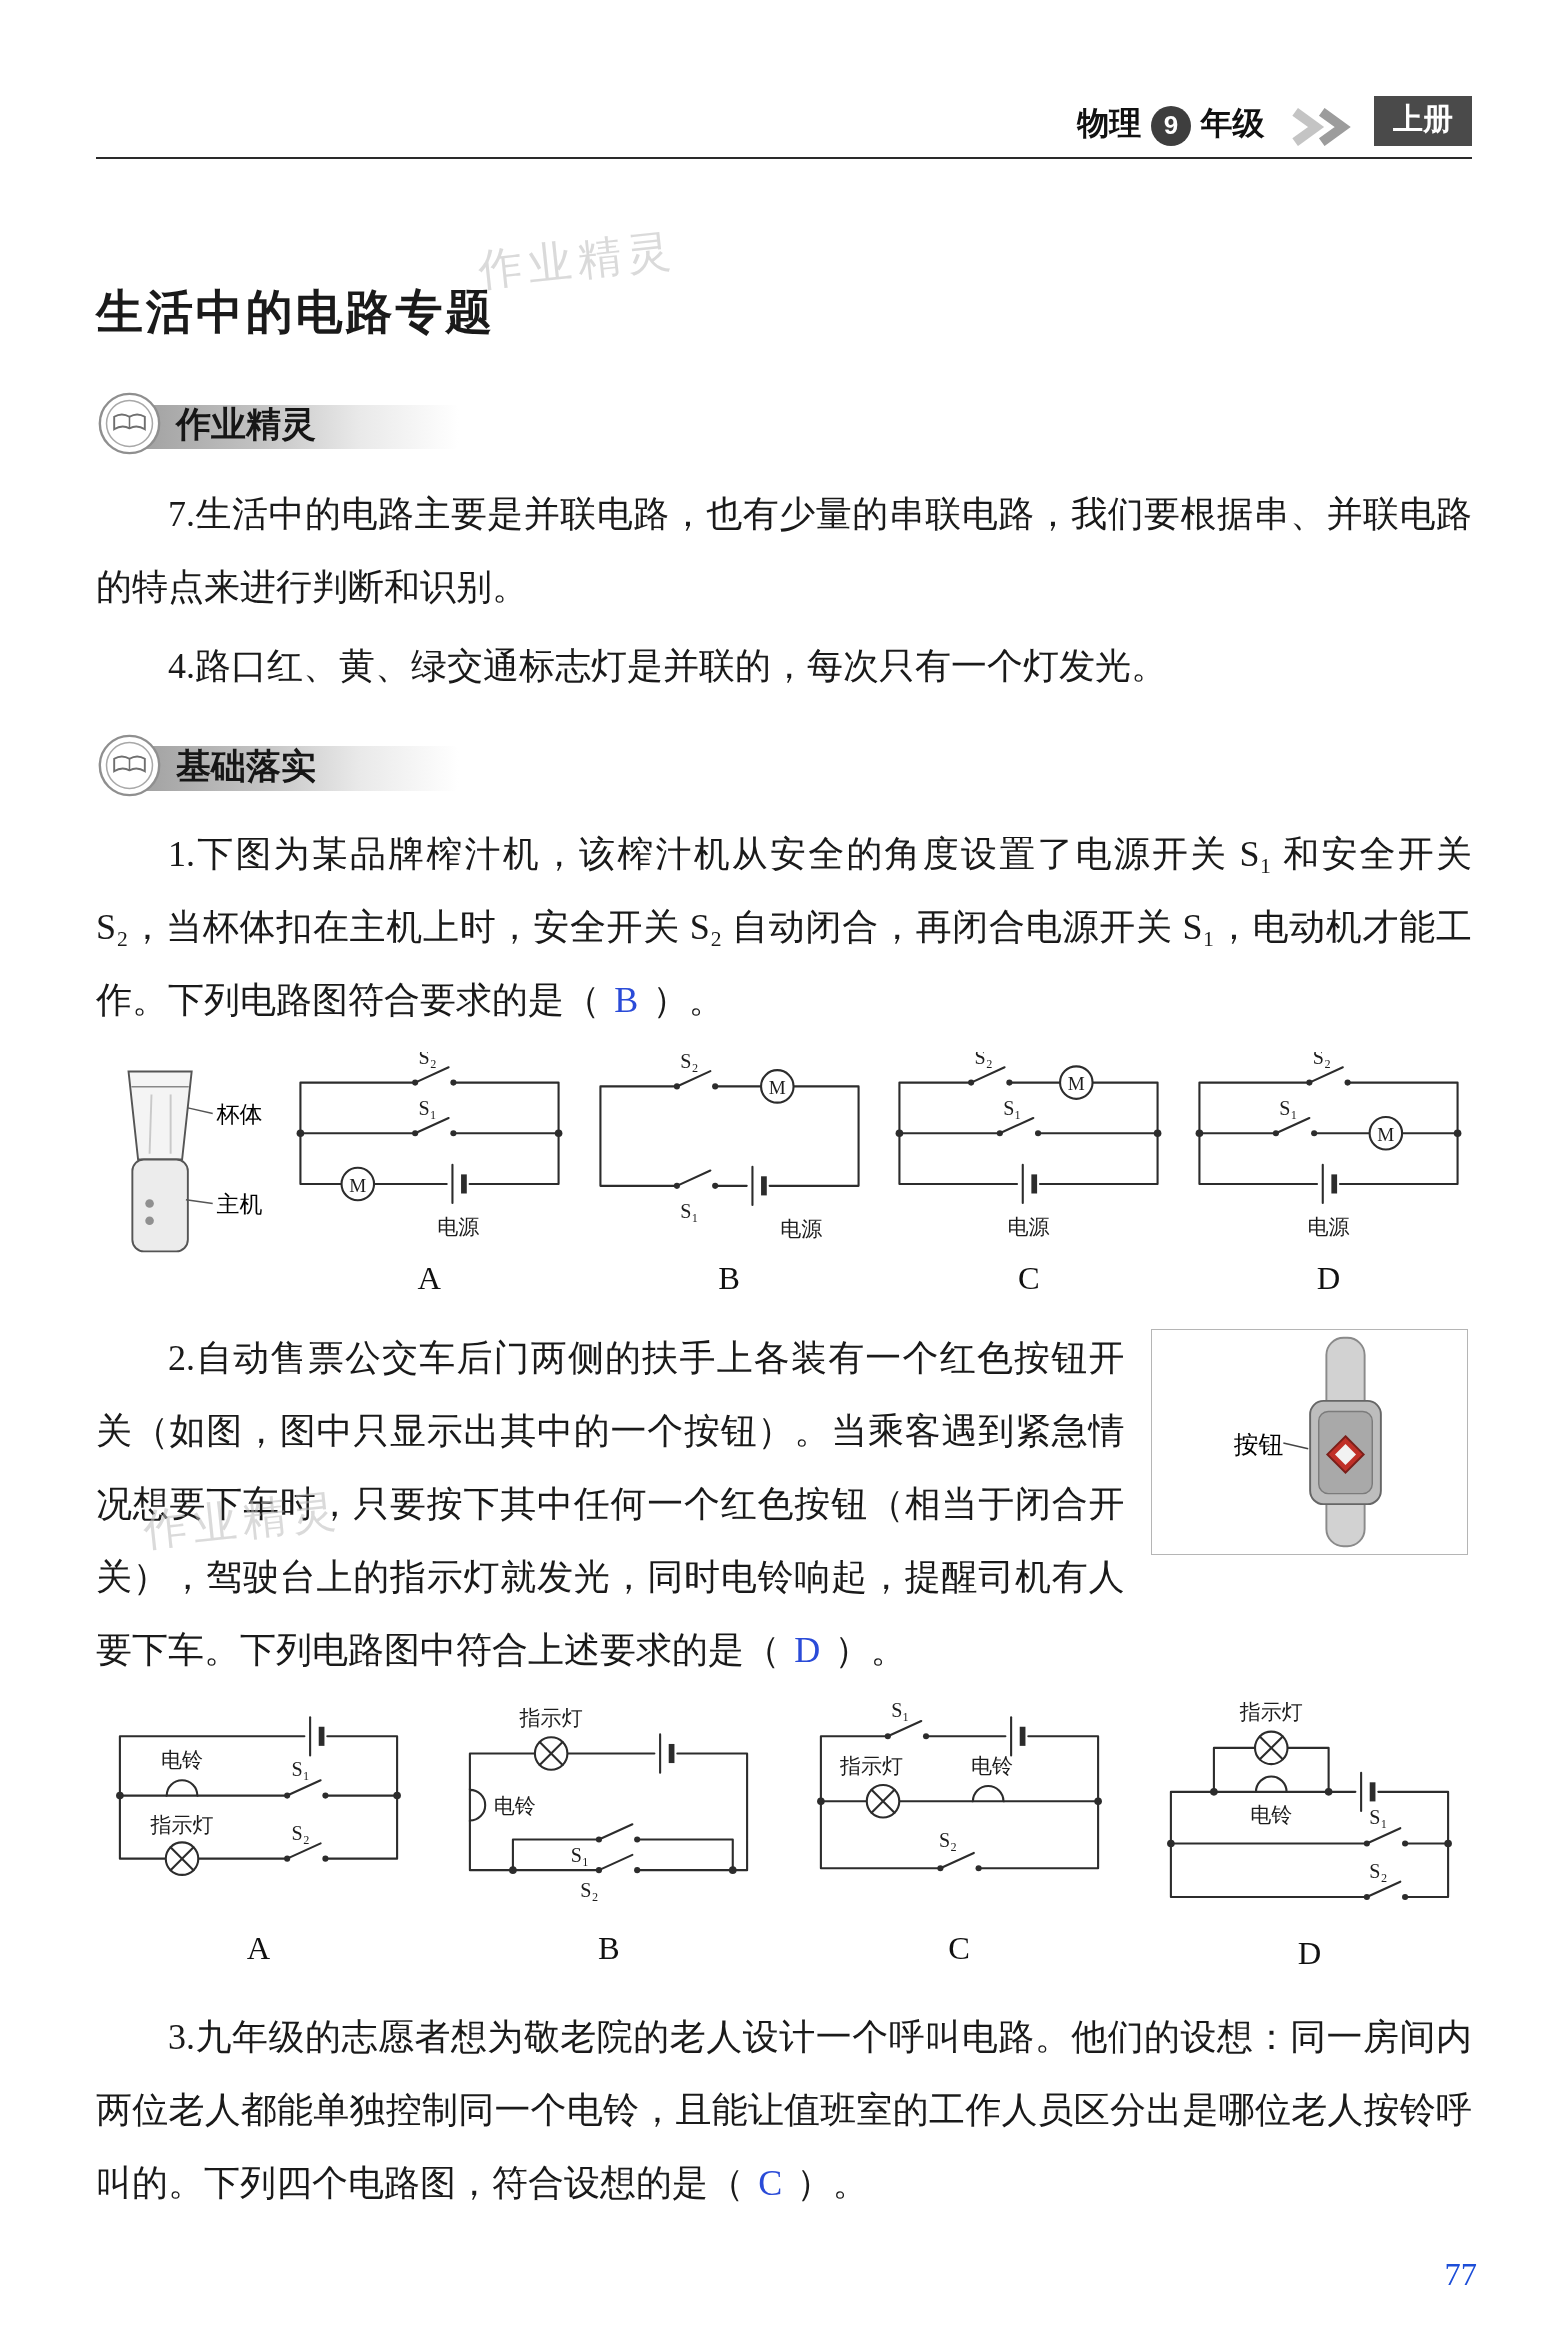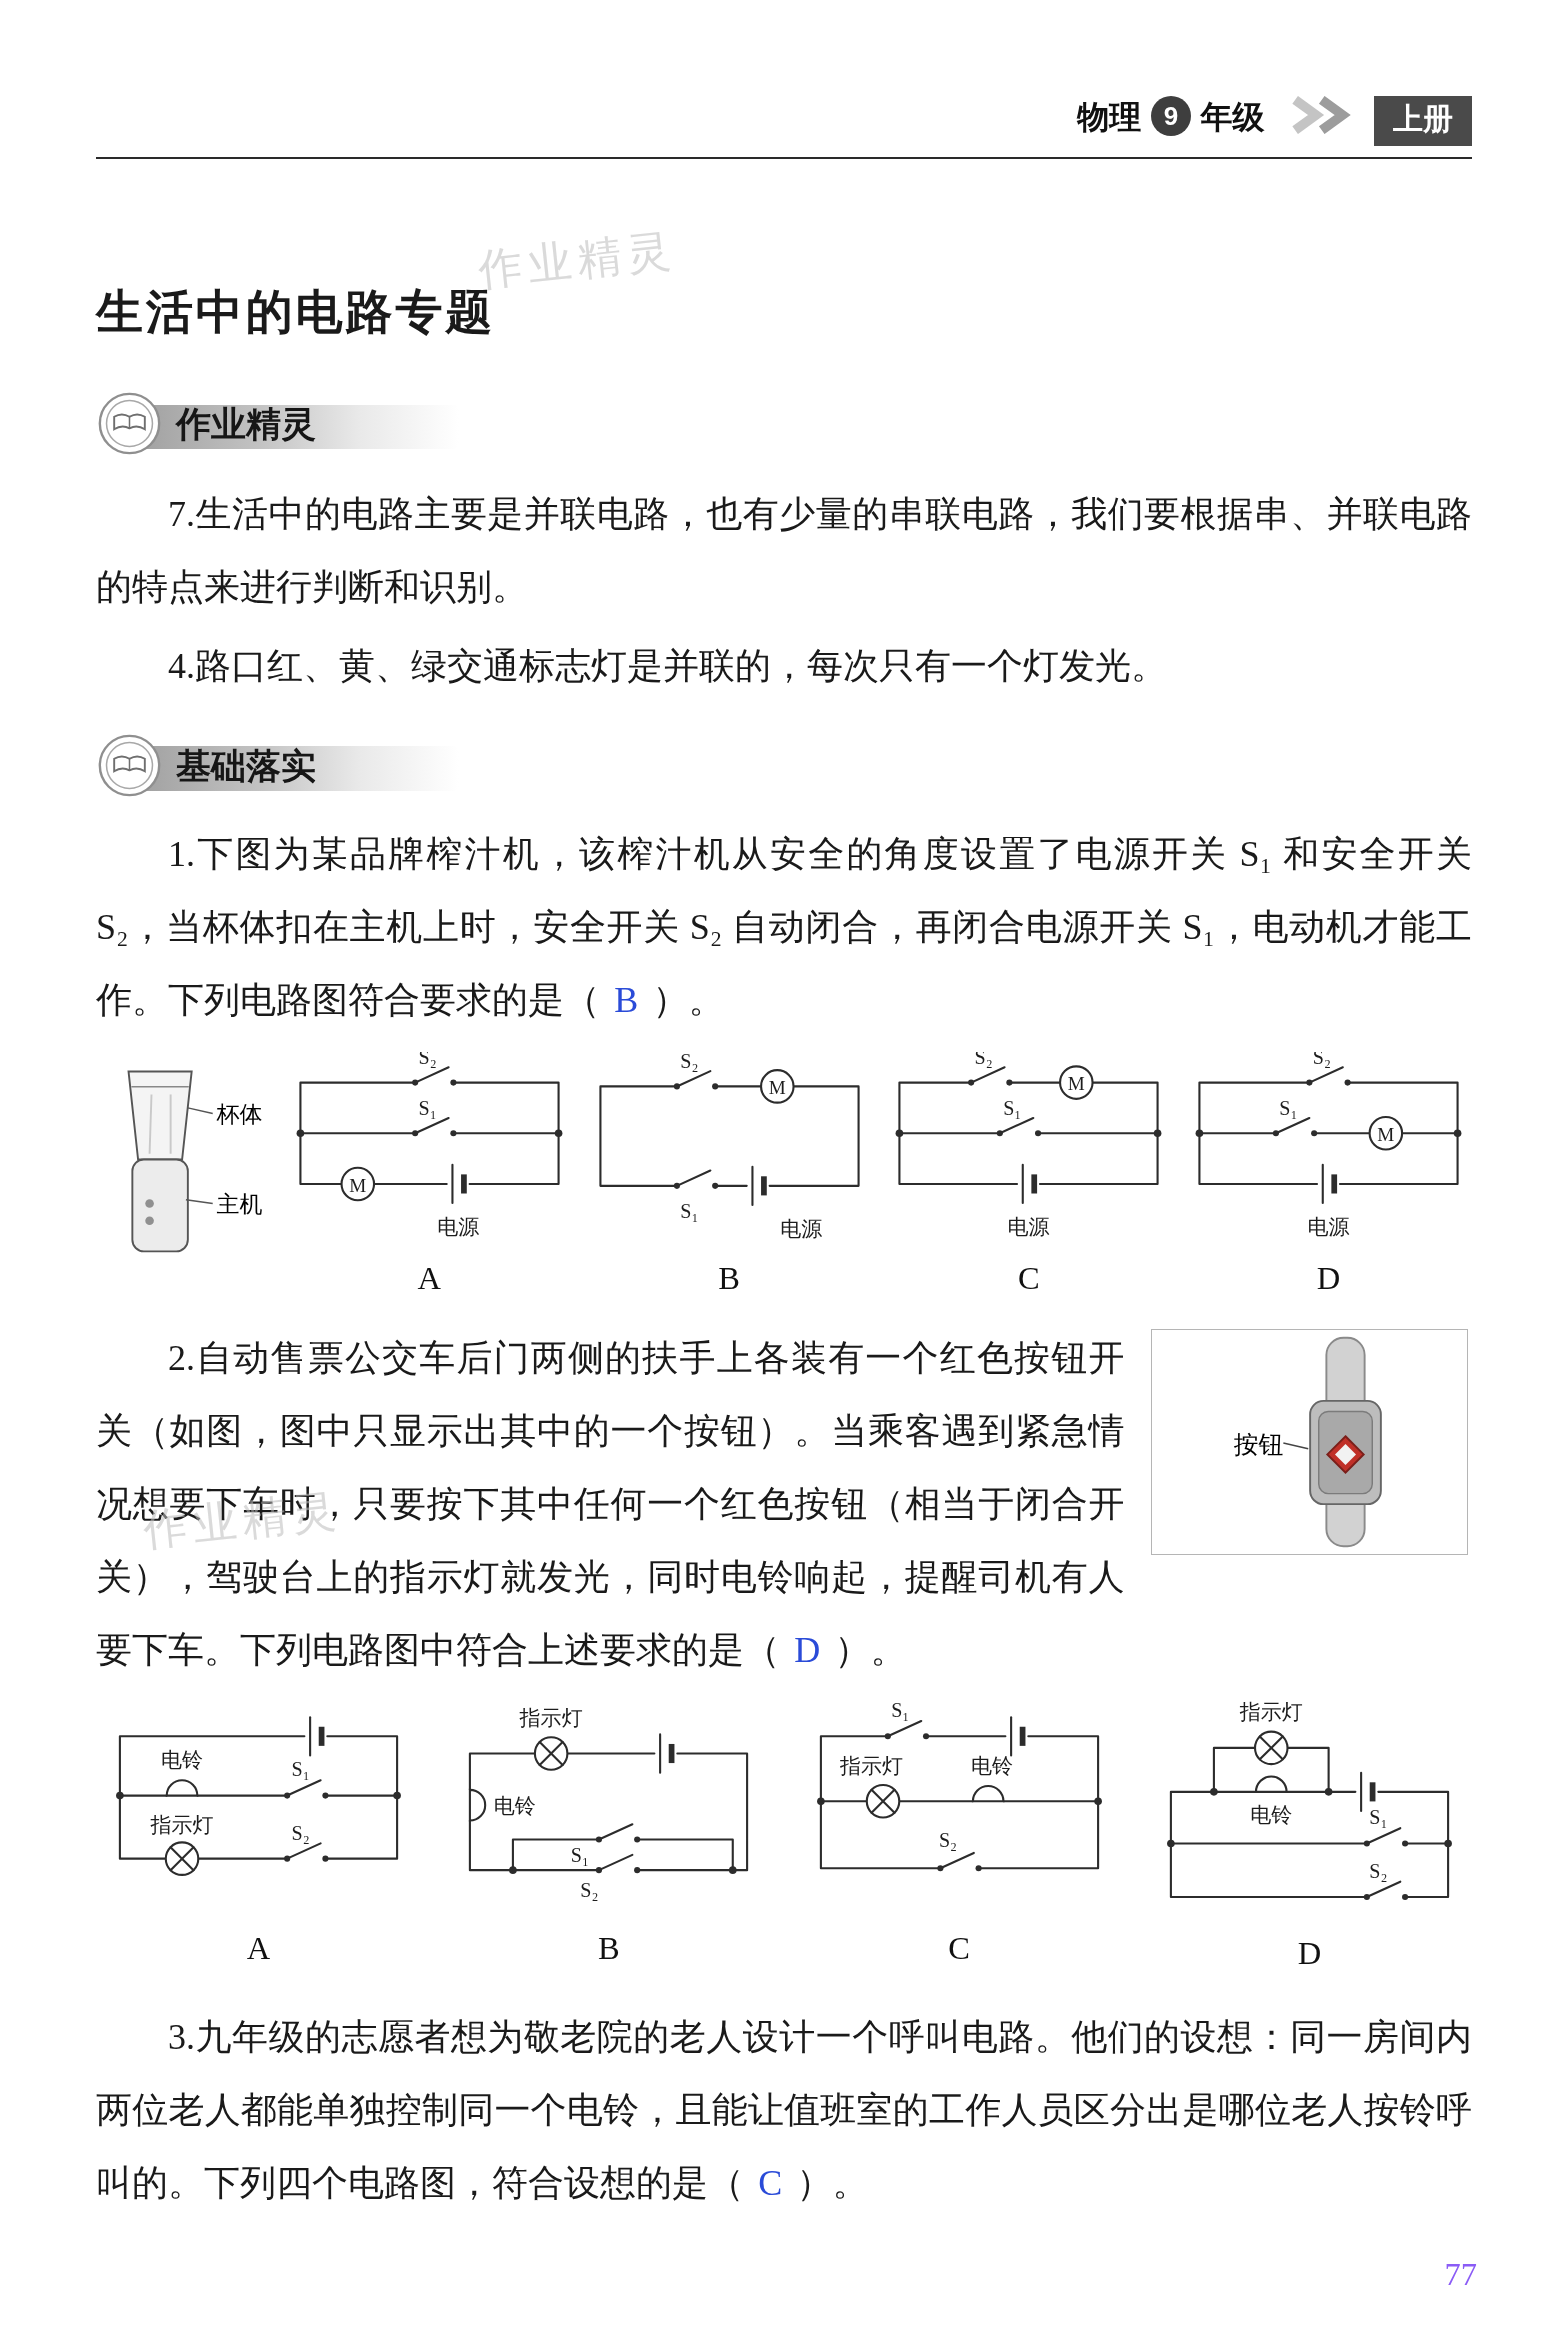--- a/index.html
+++ b/index.html
@@ -5,21 +5,21 @@
   * { margin:0; padding:0; box-sizing:border-box; }
   html,body { background:#ffffff; }
   .page {
     position:relative; width:1568px; height:2352px; margin:0 auto;
     background:#ffffff; overflow:hidden; color:#1a1a1a;
     font-family:"Liberation Serif","DejaVu Serif",serif;
     padding:96px 96px 0 96px;
   }
   
   .hdr {
-    display:flex; justify-content:flex-end; align-items:flex-start; gap:9.6px;
+    display:flex; justify-content:flex-end; align-items:flex-end; gap:9.6px;
     border-bottom:2.9px solid #2a2a2a; padding-bottom:11.5px;
     font-family:"Liberation Sans","DejaVu Sans",sans-serif;
     font-weight:bold; font-size:32px; color:#111;
   }
   .grade-circle {
     display:inline-flex; width:40px; height:40px; border-radius:50%;
     background:#3e3e3e; color:#fff; align-items:center; justify-content:center;
     font-size:26px;
   }
   .chev { display:block; margin:0 0 0 15.3px; }
@@ -68,21 +68,21 @@
   }
   .ckt .w { stroke:#2c2c2c; stroke-width:2.2; fill:none; stroke-linecap:round; }
   .ckt .thick { stroke:#2c2c2c; stroke-width:6; fill:none; }
   .ckt .term { fill:#2c2c2c; }
   .ckt .node { fill:#2c2c2c; }
   .ckt .comp { fill:#ffffff; stroke:#2c2c2c; stroke-width:2.2; }
   .ckt text { font-family:"Liberation Serif","DejaVu Serif",serif; font-size:22px; fill:#1d1d1d; }
   .ckt text.slab { font-size:21px; }
   .ckt text.mt { font-size:20px; }
   
-  .pagenum { position:absolute; right:91px; bottom:59px; font-size:32.5px; color:#8b5cf6; }
+  .pagenum { position:absolute; right:91px; bottom:59px; font-size:32.5px; color:#1d4ed8; }
 </style>
 </head>
 <body>
 
 <div class="page">
 
   <div class="hdr">
     <span>物理</span>
     <span class="grade-circle">9</span>
     <span>年级</span>

